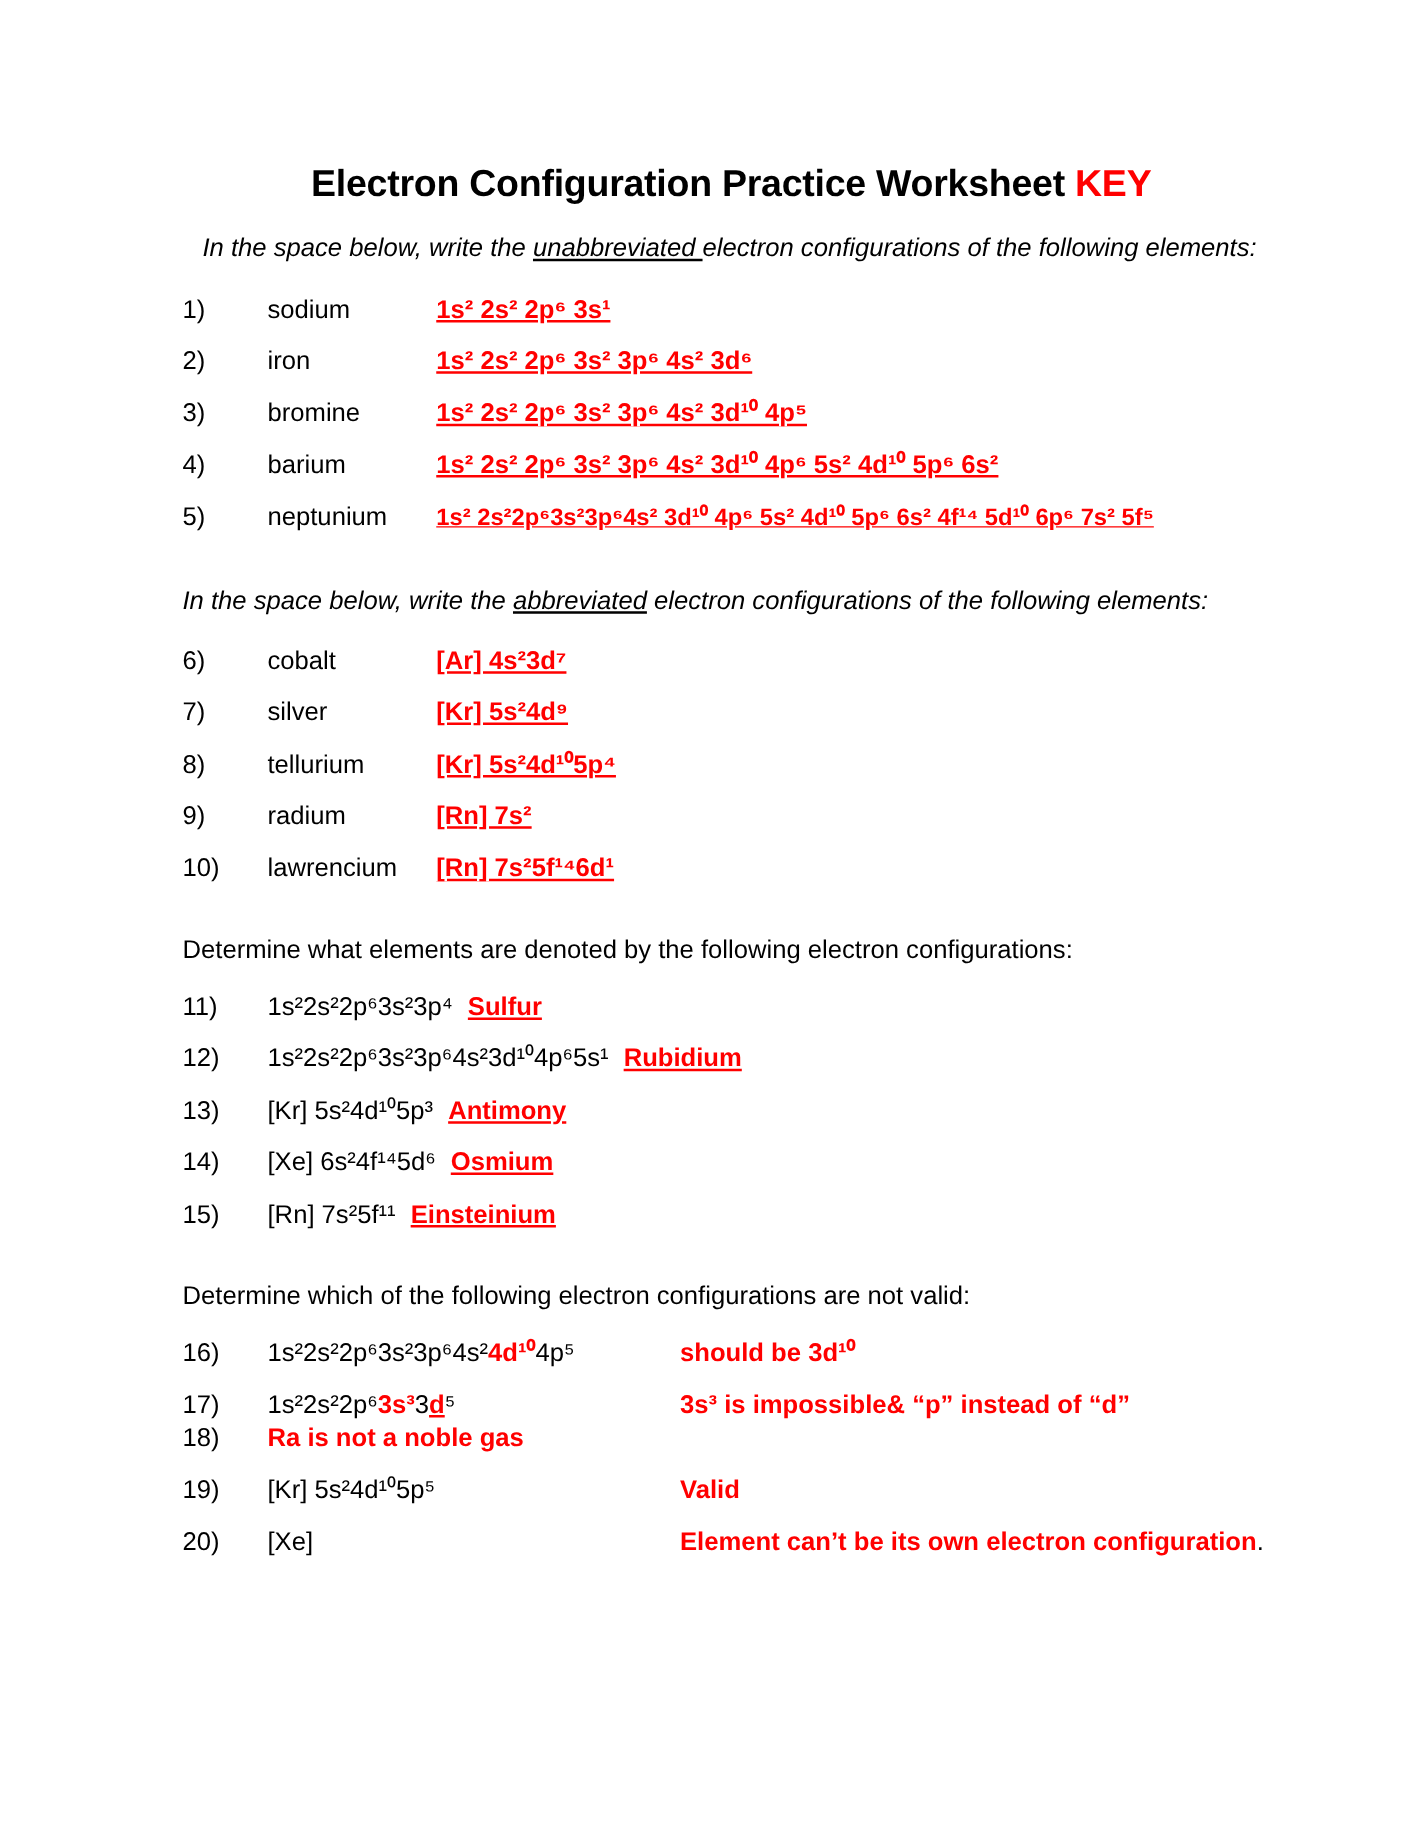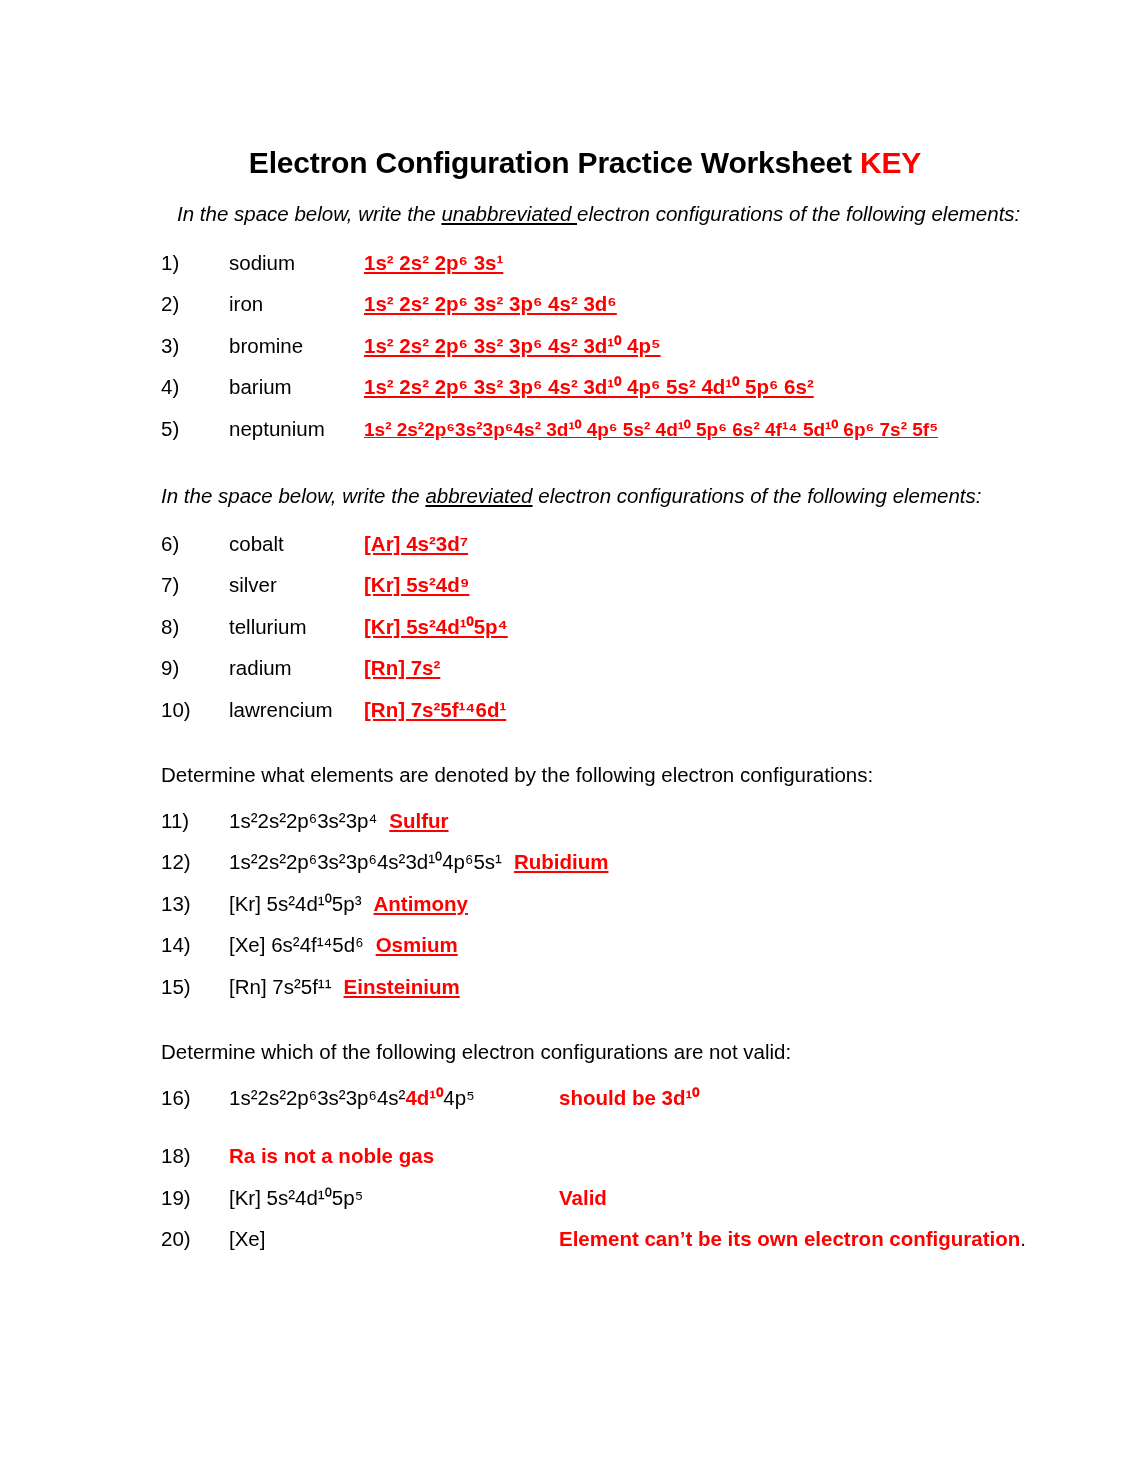--- a/index.html
+++ b/index.html
@@ -13,21 +13,21 @@
     font-family: "Liberation Sans", sans-serif;
     color: #000000;
     -webkit-font-smoothing: antialiased;
   }
   .page {
     position: relative;
     width: 1140px;
     height: 1475px;
     background: #ffffff;
     box-sizing: border-box;
-    padding: 15px;
+    padding: 0;
     overflow: hidden;
   }
 
   
   .title {
     text-align: center;
     font-size: 30px;
     font-weight: bold;
     letter-spacing: -0.2px;
     margin: 0;
@@ -202,22 +202,27 @@
   </div>
 
   <p class="prompt" style="margin-top:45px;">Determine which of the following electron configurations are not valid:</p>
 
   <div class="row" style="margin-top:25px;">
     <span class="num">16)</span>
     <span class="cfg cfg-wide"><span class="black">1s²2s²2p⁶3s²3p⁶4s²</span><span class="red">4d¹⁰</span><span class="black">4p⁵</span></span>
     <span class="note">should be 3d¹⁰</span>
   </div>
 
-
-  <div class="row" style="margin-top:38px;">
+  <div class="row" style="margin-top:21px;">
+    <span class="num">17)</span>
+    <span class="cfg cfg-wide"><span class="black">1s²2s²2p⁶</span><span class="red">3s³</span><span class="black">3</span><span class="red ul">d</span><span class="black">⁵</span></span>
+    <span class="note">3s³ is impossible&amp; “p” instead of “d”</span>
+  </div>
+
+  <div class="row" style="margin-top:6px;">
     <span class="num">18)</span>
     <span class="note">Ra is not a noble gas</span>
   </div>
 
   <div class="row" style="margin-top:21px;">
     <span class="num">19)</span>
     <span class="cfg cfg-wide">[Kr]  5s²4d¹⁰5p⁵</span>
     <span class="note">Valid</span>
   </div>
 

